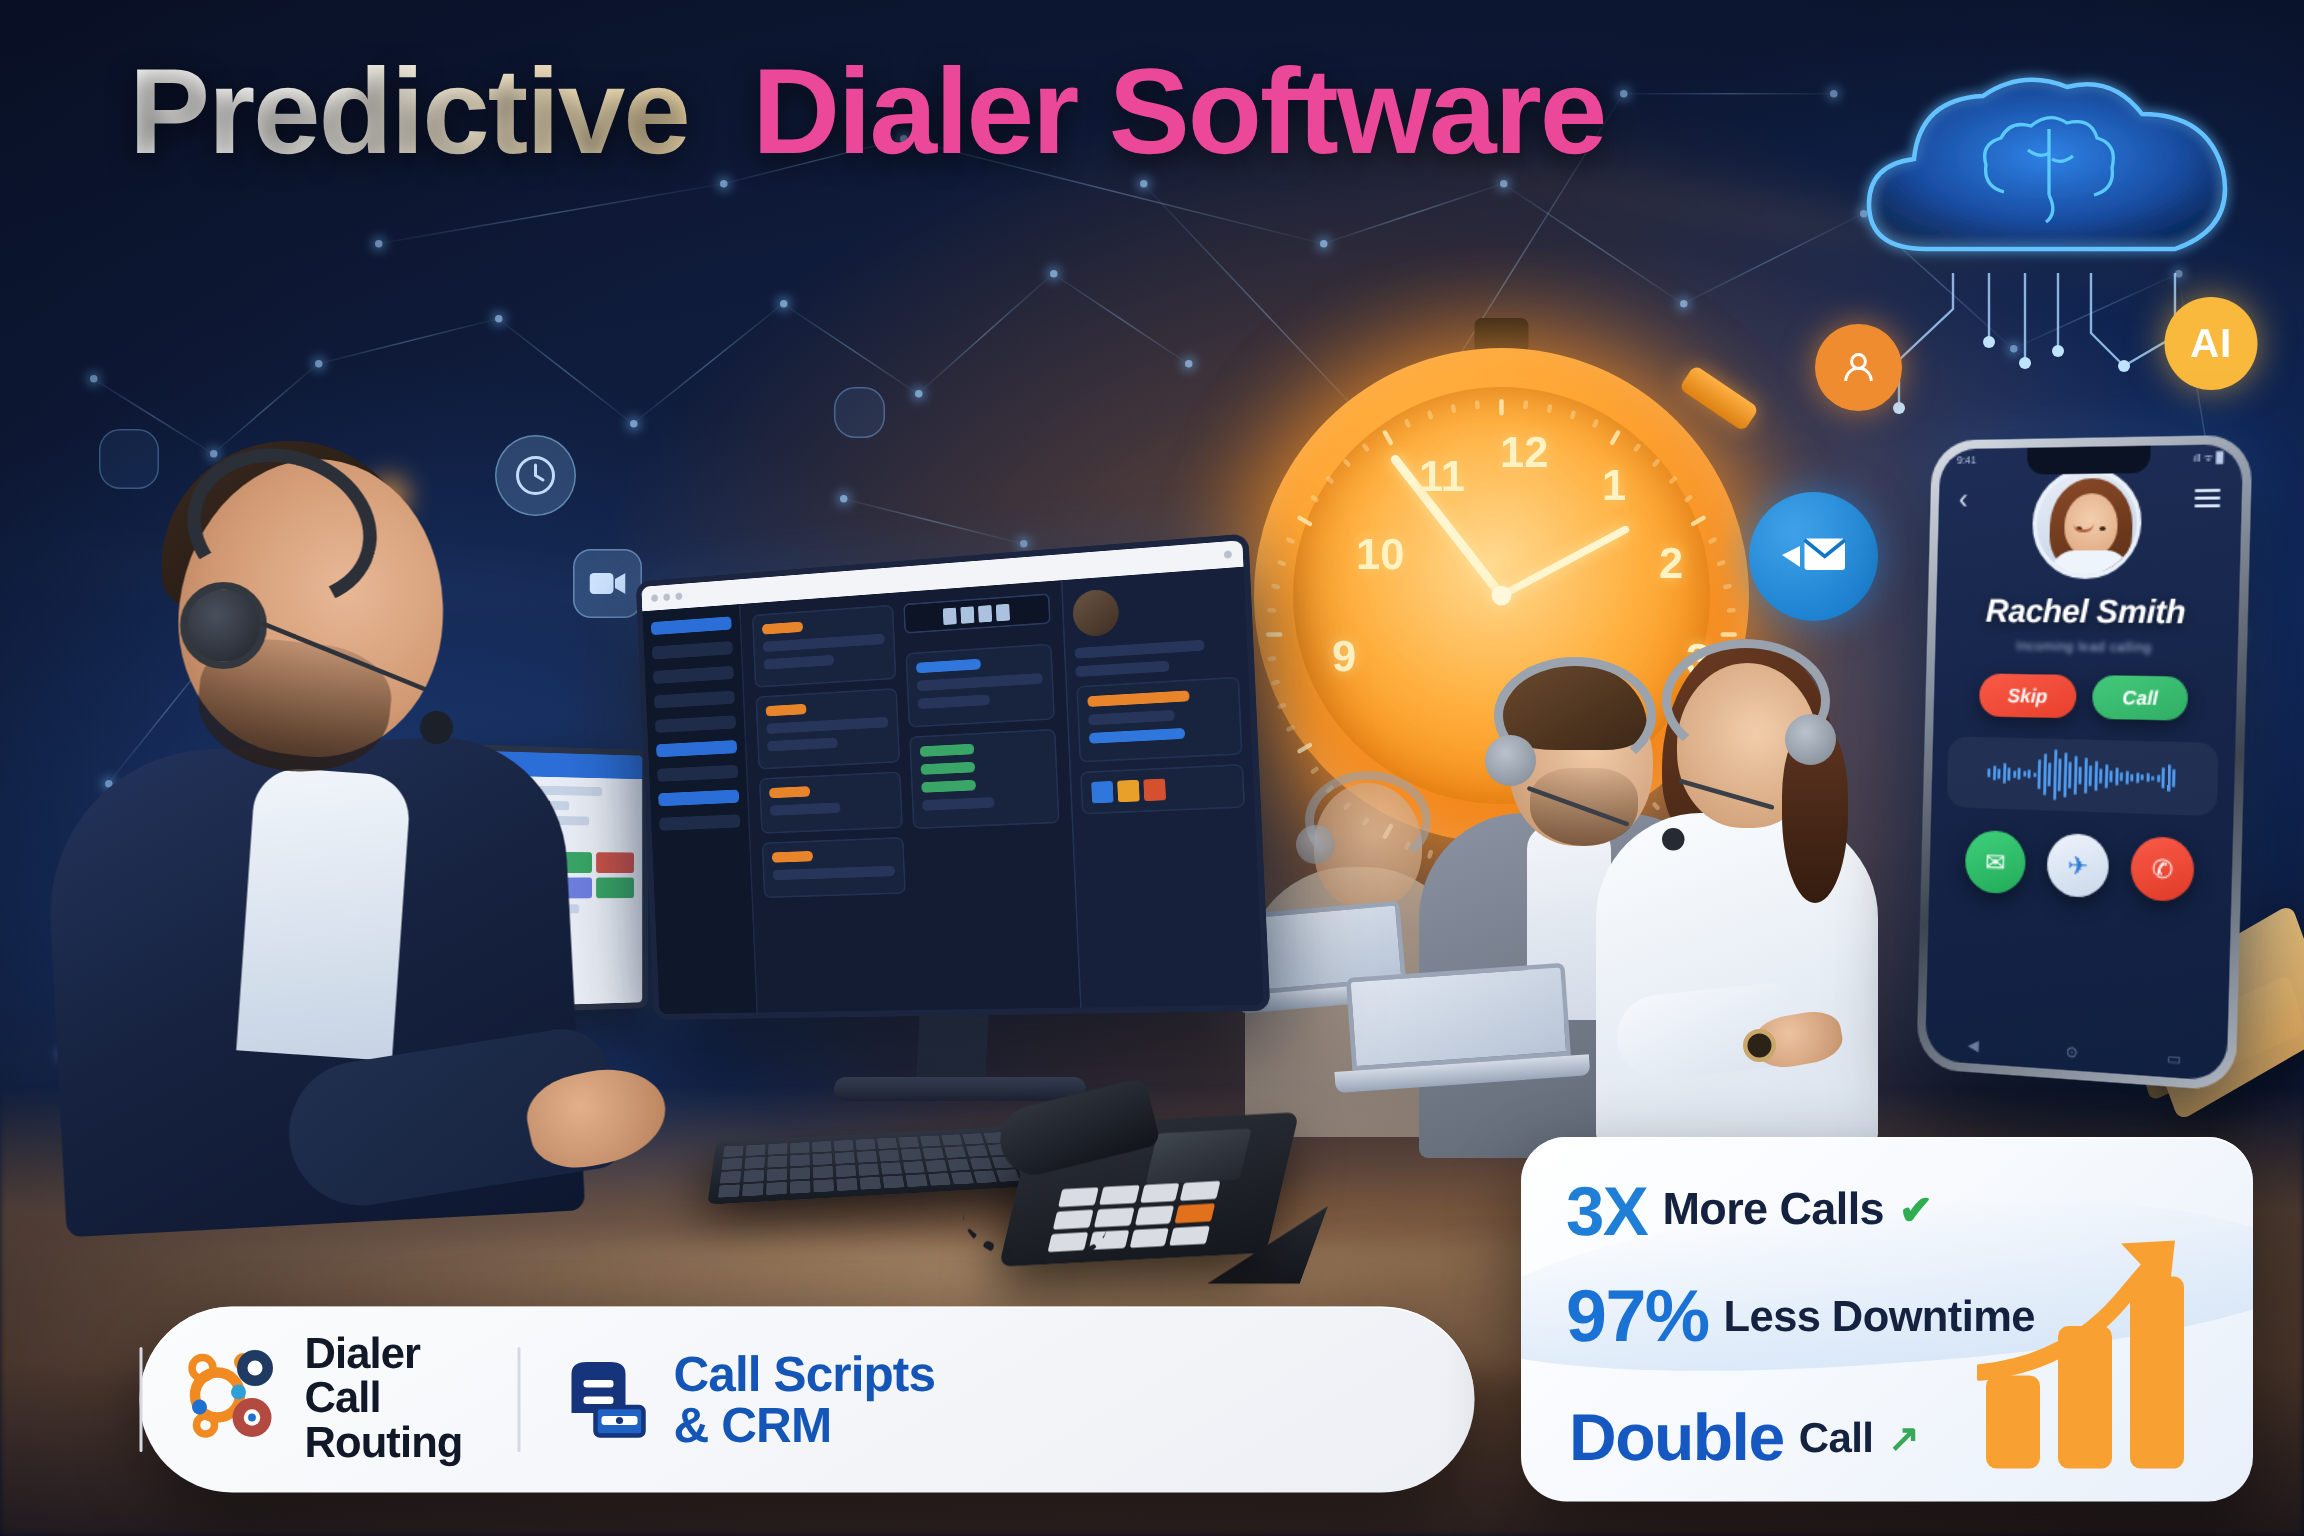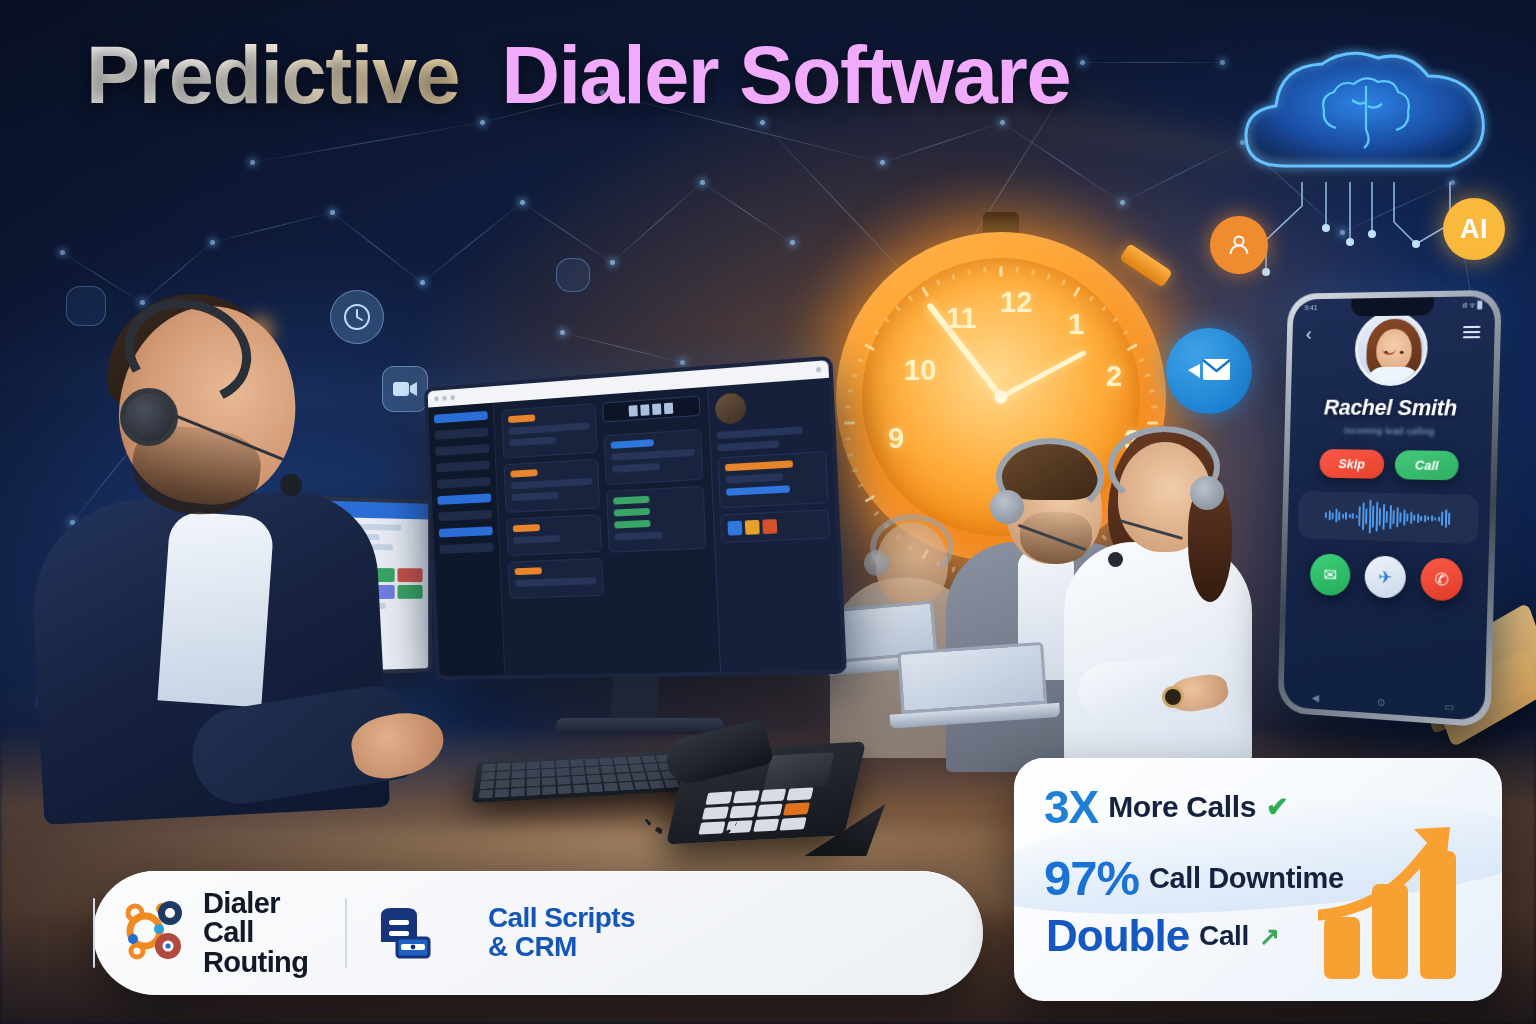--- a/index.html
+++ b/index.html
@@ -38,21 +38,21 @@
     background:#9fd0ff;box-shadow:0 0 7px 2px rgba(120,190,255,.75);}
   .net .ln{position:absolute;height:1px;background:linear-gradient(90deg,rgba(140,200,255,.05),rgba(160,210,255,.45),rgba(140,200,255,.05));transform-origin:0 50%;}
   .glowdot{position:absolute;border-radius:50%;filter:blur(9px);}
 
   
   .headline{position:absolute;left:86px;top:34px;width:1110px;z-index:40;}
   .h1{font-size:81px;font-weight:800;line-height:1.02;letter-spacing:-1.4px;
       text-shadow:0 5px 18px rgba(0,0,0,.62);white-space:nowrap;}
   .h1 .w1{background:linear-gradient(100deg,#ffffff 0%,#fdfbf4 38%,#f7e7c4 72%,#f3dcab 100%);
       -webkit-background-clip:text;background-clip:text;color:transparent;}
-  .h1 .w2{color:#f0abfc;text-align:center;}
+  .h1 .w2{color:#ec4899;text-align:center;}
   .sub{margin-top:16px;font-size:38px;font-weight:400;line-height:1.32;color:#eef4fc;
       text-shadow:0 3px 12px rgba(0,0,0,.62);}
   .sub .l2{display:block;color:#c7d6ec;}
 
   
   .cloudwrap{position:absolute;left:1232px;top:44px;width:268px;height:150px;z-index:30;}
   .badge{position:absolute;border-radius:50%;display:flex;align-items:center;justify-content:center;
      font-weight:800;color:#fff;z-index:32;}
   .badge.person{left:1210px;top:216px;width:58px;height:58px;background:#f08c30;box-shadow:0 0 22px rgba(240,140,48,.65);}
   .badge.ai{left:1443px;top:198px;width:62px;height:62px;background:#f9b93c;font-size:27px;letter-spacing:.5px;box-shadow:0 0 24px rgba(249,185,60,.6);}
@@ -223,35 +223,35 @@
      border-radius:62px;display:flex;align-items:center;
      box-shadow:0 18px 44px rgba(0,0,0,.45), inset 0 1px 0 rgba(255,255,255,.9);}
   .feat{display:flex;align-items:center;gap:16px;padding:0 26px;}
   .feat-1{flex:0 0 410px;padding-left:34px;}
   .feat-2{flex:0 0 250px;}
   .feat-3{flex:1;}
   .feat-div{width:2px;height:70px;background:#d5dae2;border-radius:1px;}
   .feat-lbl{font-size:31px;font-weight:700;line-height:1.02;letter-spacing:-.6px;}
   .feat-1 .feat-lbl{color:#17306b;}
   .feat-2 .feat-lbl{color:#111827;font-size:29px;}
-  .feat-3 .feat-lbl{color:#1455b8;font-size:28px;margin-left:39px;}
+  .feat-3 .feat-lbl{color:#1455b8;font-size:33px;}
   .ficon{flex:0 0 auto;}
 
   
   .stats{position:absolute;left:1014px;top:758px;width:488px;height:243px;z-index:44;
      background:linear-gradient(140deg,#ffffff 0%,#f6f9fd 46%,#e8f0fa 100%);
      border-radius:30px;box-shadow:0 20px 48px rgba(0,0,0,.45), inset 0 1px 0 rgba(255,255,255,.9);
      overflow:hidden;}
   .stats-wave{position:absolute;left:-8%;top:18%;width:116%;height:44%;
      background:linear-gradient(180deg,rgba(210,228,246,.0),rgba(196,219,244,.55));
      border-radius:50% 50% 48% 48%/62% 62% 38% 38%;transform:rotate(-4deg);}
   .stat-row{position:relative;display:flex;align-items:center;gap:10px;padding-left:30px;z-index:2;}
   .sr1{margin-top:22px;}
   .sr2{margin-top:16px;}
-  .sr3{margin-top:5px;padding-left:32px;}
+  .sr3{margin-top:28px;padding-left:32px;}
   .sbig{font-weight:800;letter-spacing:-1px;}
   .sr1 .sbig{font-size:46px;color:#1f7fd6;}
   .sr2 .sbig{font-size:49px;color:#1a72d4;}
   .sr3 .sbig{font-size:44px;color:#1558c2;}
   .slbl{font-weight:700;color:#15223f;letter-spacing:-.4px;}
   .sr1 .slbl{font-size:30px;}
   .sr2 .slbl{font-size:29px;}
   .sr3 .slbl{font-size:28px;}
   .schk{color:#2fae51;font-size:27px;font-weight:800;}
   .sarr{color:#3aa85a;font-size:25px;font-weight:800;}
@@ -880,21 +880,21 @@
   <div class="stats">
     <div class="stats-wave"></div>
 
     <div class="stat-row sr1">
       <span class="sbig">3X</span>
       <span class="slbl">More Calls</span>
       <span class="schk">✔</span>
     </div>
     <div class="stat-row sr2">
       <span class="sbig">97%</span>
-      <span class="slbl">Call Downtime</span>
+      <span class="slbl">Less Downtime</span>
     </div>
     <div class="stat-row sr3">
       <span class="sbig">Double</span>
       <span class="slbl">Call</span>
       <span class="sarr">↗</span>
     </div>
 
     <div class="schart">
       <div class="sbar sb1"></div>
       <div class="sbar sb2"></div>

